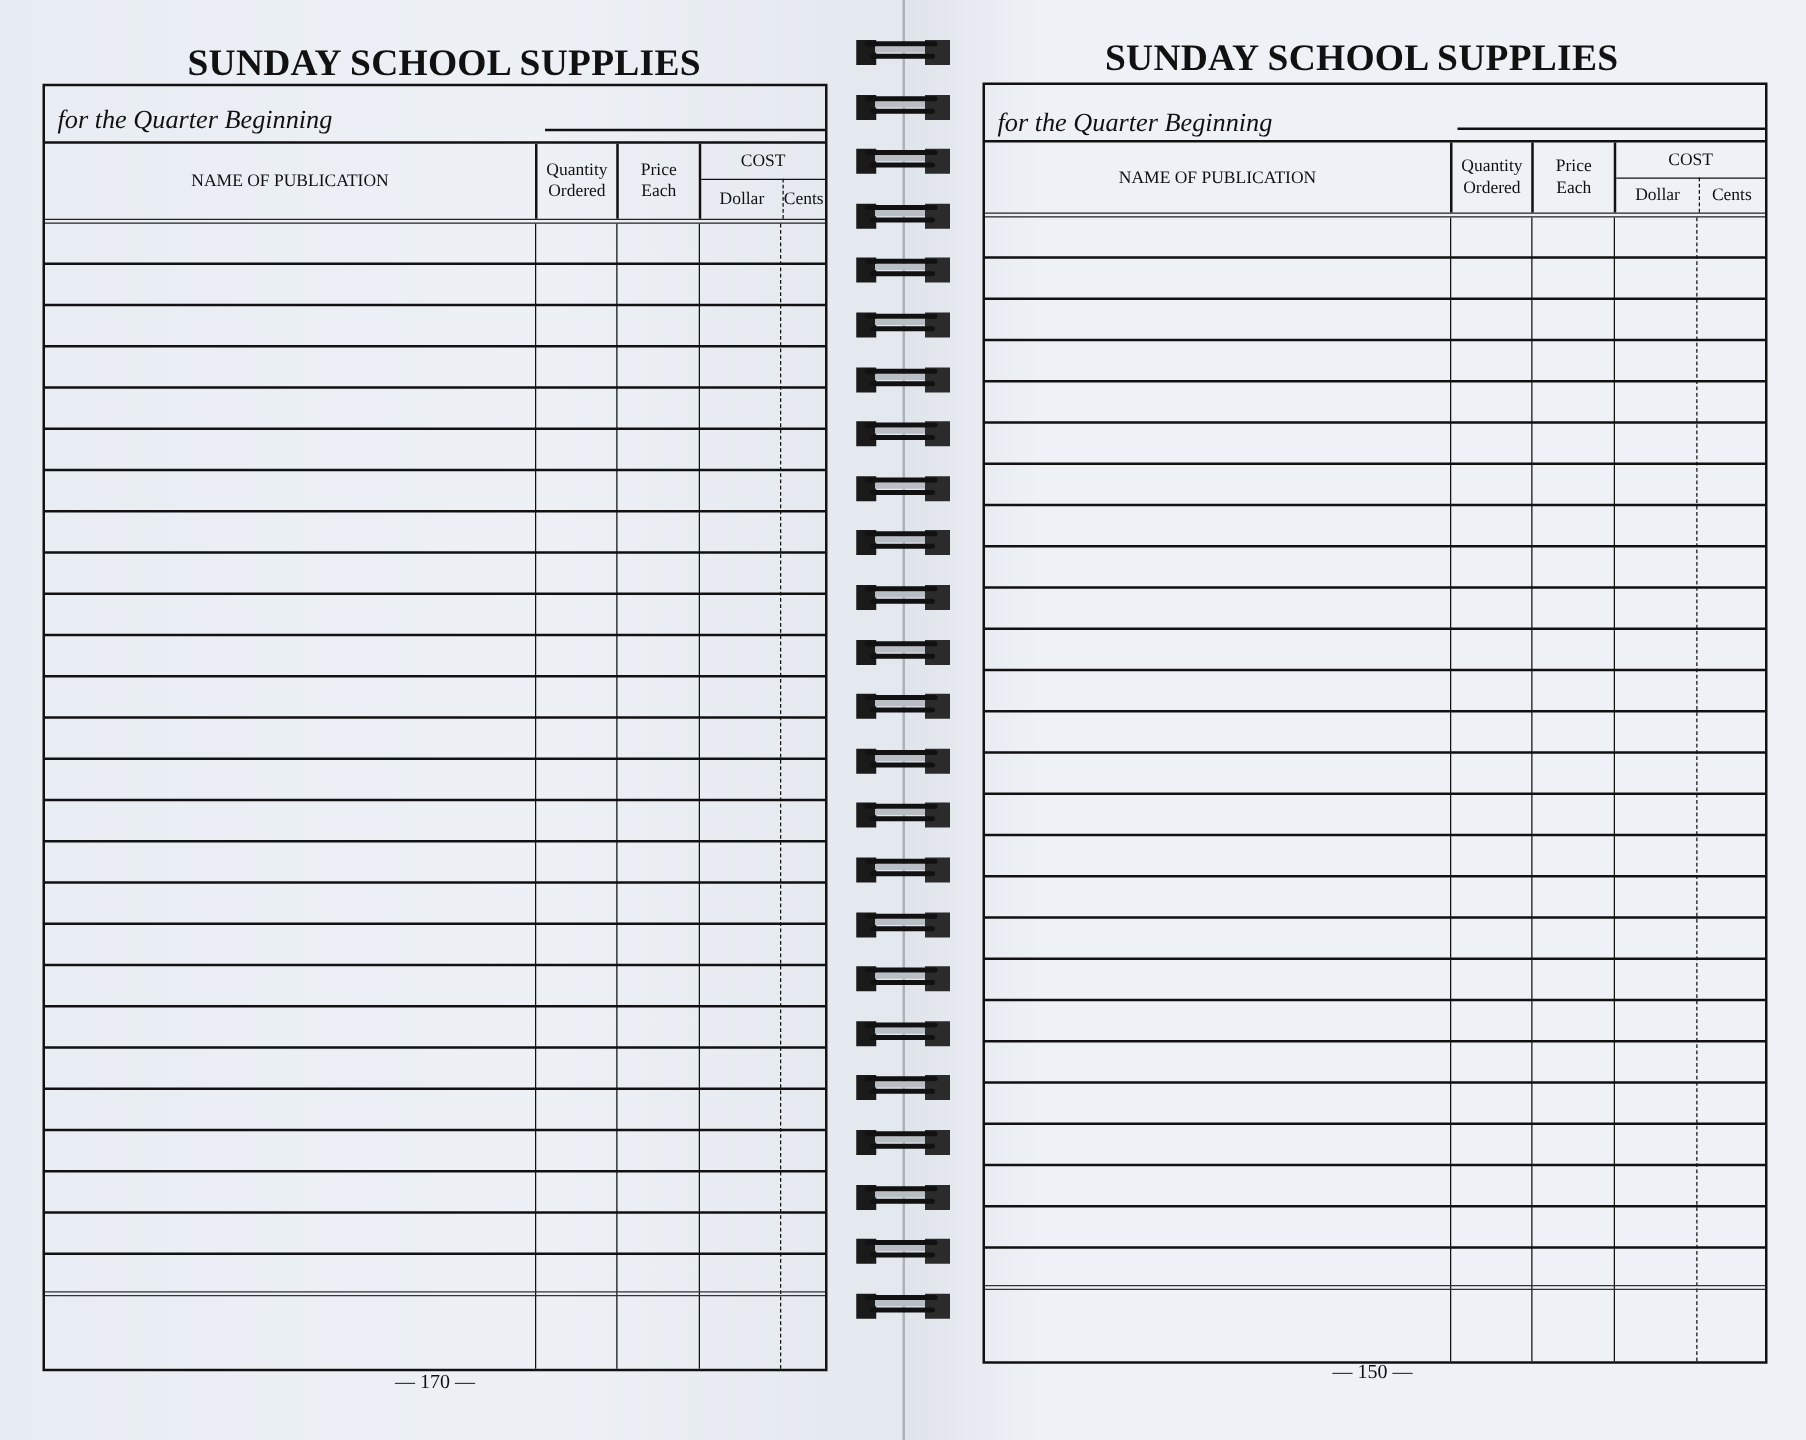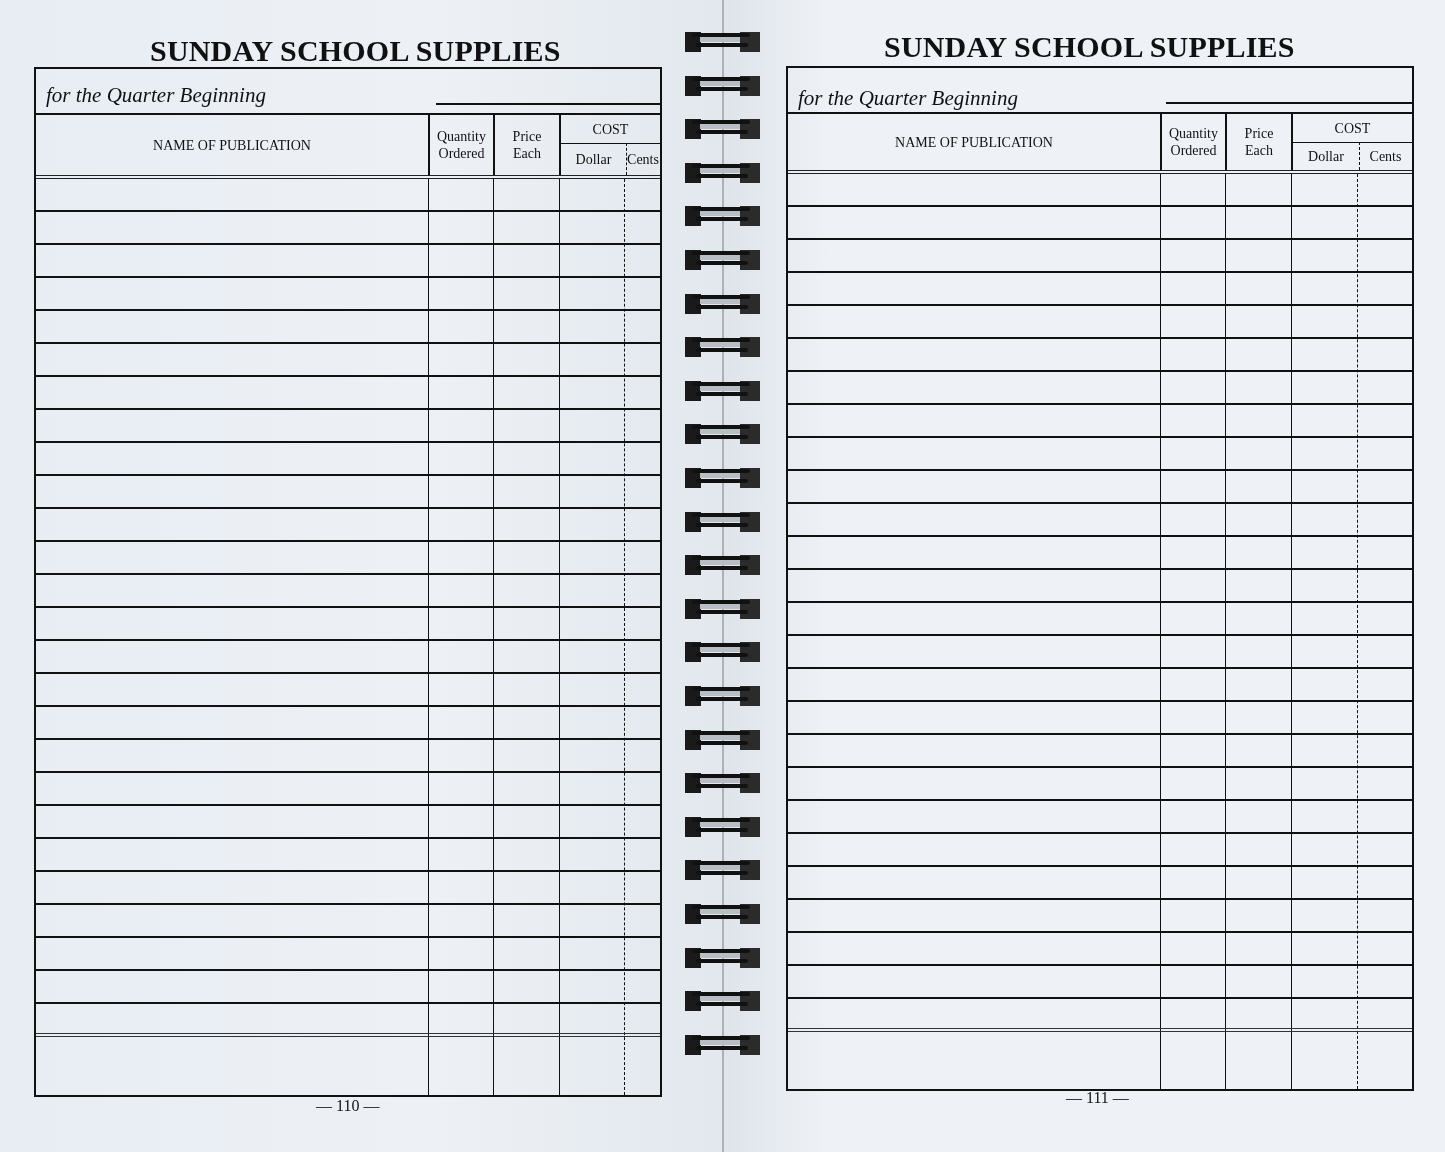--- a/index.html
+++ b/index.html
@@ -90,21 +90,21 @@
       <div class="row" style="top: 627px; height: 33px;"></div>
       <div class="row" style="top: 660px; height: 33px;"></div>
       <div class="row" style="top: 693px; height: 33px;"></div>
       <div class="row" style="top: 726px; height: 33px;"></div>
       <div class="row" style="top: 759px; height: 33px;"></div>
       <div class="row" style="top: 792px; height: 33px;"></div>
       <div class="row totalsep" style="top: 825px; height: 33px;"></div>
       <div class="row last" style="top: 858px; height: 58px;"></div>
     </div>
 </div>
-<div class="pgnum" style="left:316px;top:1097px;">— 110 —</div>
+<div class="pgnum" style="left:316px;top:1097px;">— 170 —</div>
 
 <div class="title" style="left:884px;top:30px;">SUNDAY SCHOOL SUPPLIES</div>
 <div class="form" id="formR" style="left:786px;top:66px;width:628px;height:1025px;">
   <div class="qband" style="height:46px;">
     <span class="qlabel" style="top:18px;">for the Quarter Beginning</span>
     <div class="qline" style="left:378px;right:0;top:34px;"></div>
   </div>
   <div class="hdr" style="top:46px;height:60px;">
     <div class="hcell" style="left:0;width:372px;">
         <span>NAME OF PUBLICATION</span>
@@ -149,21 +149,21 @@
       <div class="row" style="top: 627px; height: 33px;"></div>
       <div class="row" style="top: 660px; height: 33px;"></div>
       <div class="row" style="top: 693px; height: 33px;"></div>
       <div class="row" style="top: 726px; height: 33px;"></div>
       <div class="row" style="top: 759px; height: 33px;"></div>
       <div class="row" style="top: 792px; height: 33px;"></div>
       <div class="row totalsep" style="top: 825px; height: 33px;"></div>
       <div class="row last" style="top: 858px; height: 57px;"></div>
     </div>
 </div>
-<div class="pgnum" style="left:1066px;top:1089px;">— 111 —</div>
+<div class="pgnum" style="left:1066px;top:1089px;">— 150 —</div>
 
 <div class="spiral" id="spiral">
     <div class="coil" style="top: 0px;">
       <div class="lblock"></div>
       <div class="rblock"></div>
       <div class="hl"></div>
       <div class="bar1"></div>
       <div class="bar2"></div>
     </div>
     <div class="coil" style="top: 43.6px;">

